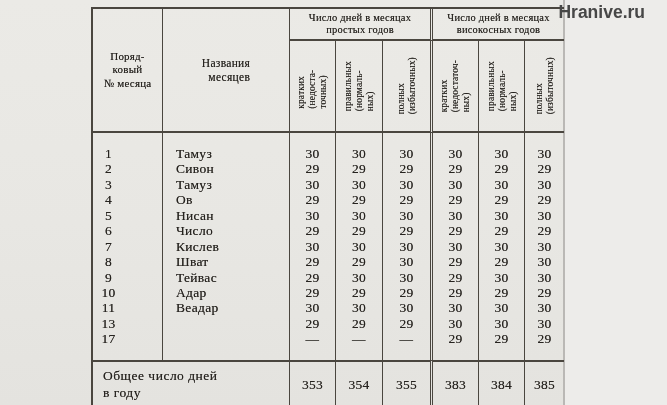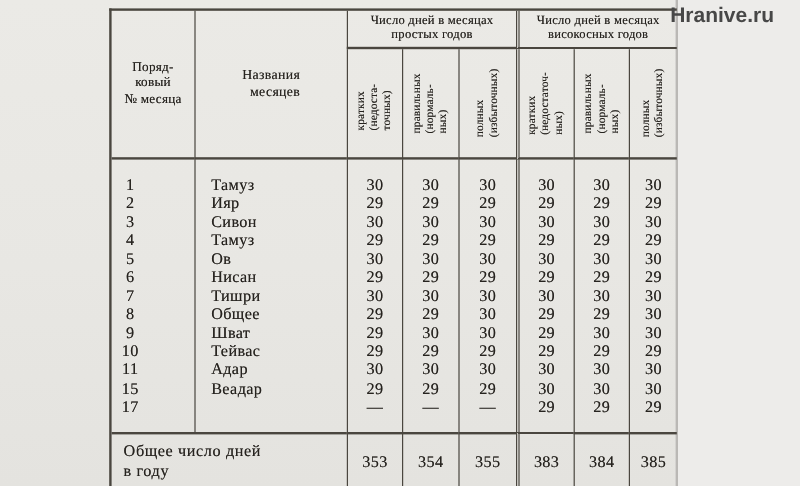--- a/index.html
+++ b/index.html
@@ -126,32 +126,31 @@
         <div class="bl">2</div>
         <div class="bl">3</div>
         <div class="bl">4</div>
         <div class="bl">5</div>
         <div class="bl">6</div>
         <div class="bl">7</div>
         <div class="bl">8</div>
         <div class="bl">9</div>
         <div class="bl">10</div>
         <div class="bl">11</div>
-        <div class="bl">15</div>
+        <div class="bl">13</div>
         <div class="bl">17</div>
       </div>
       <div class="cell bodycol namecol bl1" style="grid-area: 3 / 2;">
         <div class="bl">Тамуз</div>
-        <div class="bl">Ияр</div>
         <div class="bl">Сивон</div>
         <div class="bl">Тамуз</div>
         <div class="bl">Ов</div>
         <div class="bl">Нисан</div>
-        <div class="bl">Тишри</div>
-        <div class="bl">Общее</div>
+        <div class="bl">Число</div>
+        <div class="bl">Кислев</div>
         <div class="bl">Шват</div>
         <div class="bl">Тейвас</div>
         <div class="bl">Адар</div>
         <div class="bl">Веадар</div>
       </div>
       <div class="cell bodycol bl1" style="grid-area: 3 / 3;">
         <div class="bl">30</div>
         <div class="bl">29</div>
         <div class="bl">30</div>
         <div class="bl">29</div>

